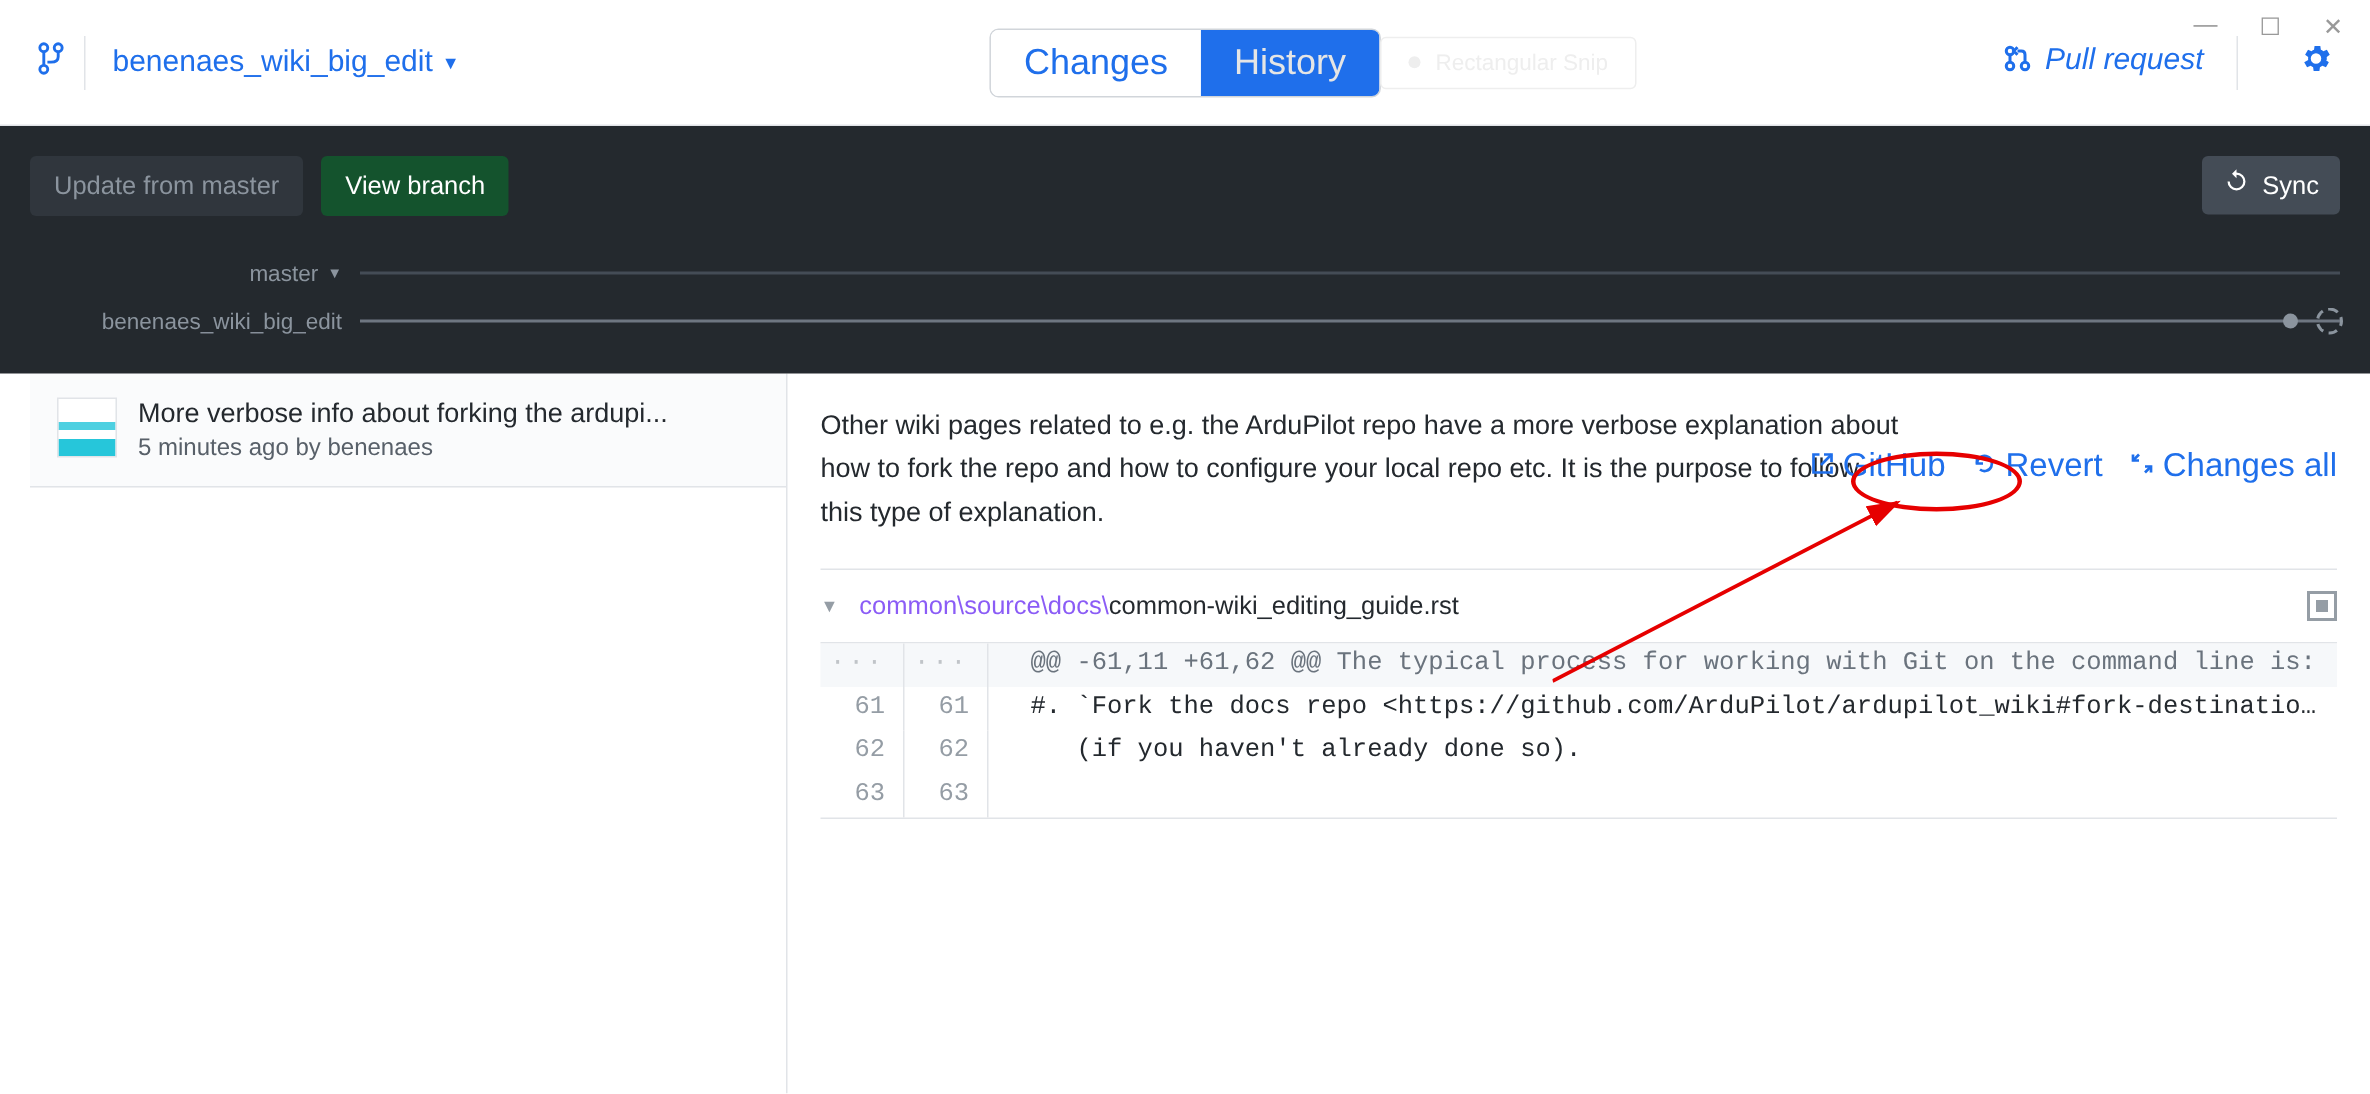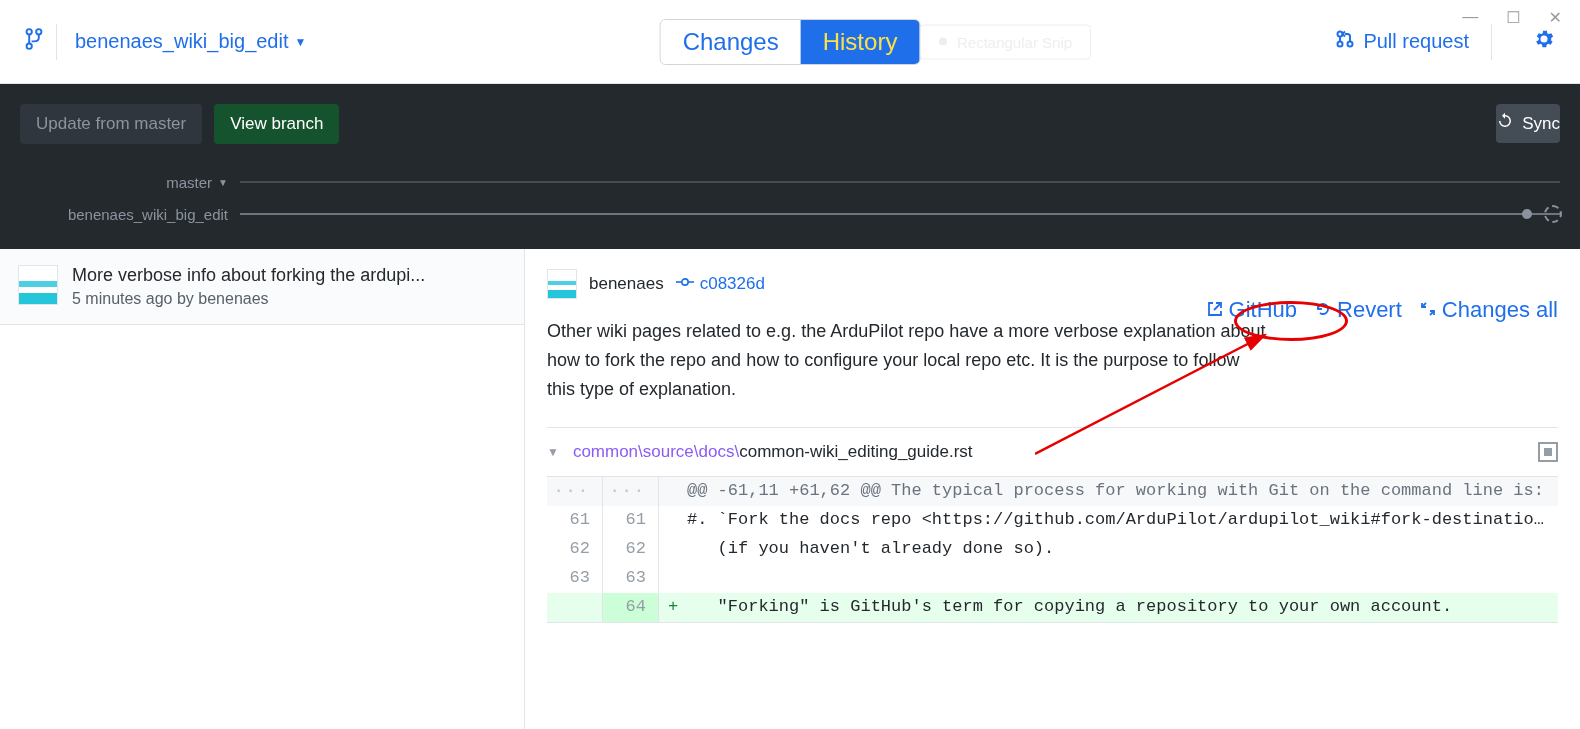--- a/index.html
+++ b/index.html
@@ -70,21 +70,21 @@
     font-size: 24px;
   }
   .tab {
     padding: 8px 22px;
     background: #fff;
     color: #1f6feb;
     cursor: pointer;
   }
   .tab.active {
     background: #1f6feb;
-    color: #fde047;
+    color: #e5e5e5;
   }
 
   .snip-badge {
     position: absolute;
     left: 920px;
     top: 50%;
     transform: translateY(-50%);
     background: #fff;
     border: 1px solid #eee;
     border-radius: 4px;
@@ -102,22 +102,22 @@
   .header-right {
     margin-left: auto;
     display: flex;
     align-items: center;
     gap: 22px;
   }
   .pull-request {
     color: #1f6feb;
     font-size: 20px;
     display: flex;
-    align-items: center;
     gap: 8px;
+    font-style: italic;
   }
   .gear {
     color: #1f6feb;
     font-size: 22px;
   }
 
   
   .dark-bar {
     background: #24292e;
     color: #c9d1d9;
@@ -143,21 +143,21 @@
   .dark-btn.light {
     background: #14532d;
     color: #fff;
   }
   .sync-btn {
     position: absolute;
     right: 20px;
     top: 20px;
     background: #444c56;
     color: #fff;
-    padding: 8px 0;
+    padding: 8px 14px;
     border-radius: 4px;
     font-size: 17px;
     display: flex;
     align-items: center;
     gap: 8px;
   }
 
   .timeline {
     position: absolute;
     left: 20px;
@@ -217,20 +217,21 @@
     width: 525px;
     border-right: 1px solid #e1e4e8;
     background: #fff;
   }
   .commit-item {
     padding: 16px 18px;
     border-bottom: 1px solid #e1e4e8;
     display: flex;
     gap: 14px;
     background: #fafbfc;
+    margin-left: 20px;
   }
   .avatar {
     width: 40px;
     height: 40px;
     background: linear-gradient(#fff 0 40%, #4dd0e1 40% 55%, #fff 55% 70%, #26c6da 70% 100%);
     border: 1px solid #e1e4e8;
     flex-shrink: 0;
   }
   .commit-title {
     font-size: 18px;
@@ -470,34 +471,20 @@
       <div class="avatar"></div>
       <div style="min-width:0;flex:1;">
         <div class="commit-title">More verbose info about forking the ardupi...</div>
         <div class="commit-meta">5 minutes ago by benenaes</div>
       </div>
     </div>
   </div>
 
   <div class="detail">
 
-    <div class="detail-meta">
-      <div class="avatar"></div>
-      <span class="author">benenaes</span>
-      <span class="sha">
-        <span>
-          <svg width="18" height="14" viewBox="0 0 20 12" fill="none" stroke="#1f6feb" stroke-width="1.8">
-            <circle cx="10" cy="6" r="3.5"></circle>
-              <path d="M0 6 H6.5"></path>
-              <path d="M13.5 6 H20"></path>
-          </svg>
-        </span>
-        <span>c08326d</span>
-      </span>
-    </div>
 
     <div class="detail-actions">
       <div class="action">
         <span>
           <svg width="16" height="16" viewBox="0 0 16 16" fill="none" stroke="#1f6feb" stroke-width="1.8">
             <path d="M6 2 H2 V14 H14 V10"></path>
               <path d="M9 2 H14 V7"></path>
               <path d="M14 2 L7 9"></path>
           </svg>
         </span>
@@ -565,21 +552,15 @@
         <div class="ln">62</div>
         <div class="sign"> </div>
         <div class="code">   (if you haven't already done so).</div>
       </div>
       <div class="diff-row">
         <div class="ln">63</div>
         <div class="ln">63</div>
         <div class="sign"> </div>
         <div class="code"></div>
       </div>
-      <div class="diff-row add">
-        <div class="ln"></div>
-        <div class="ln">64</div>
-        <div class="sign">+</div>
-        <div class="code">   "Forking" is GitHub's term for copying a repository to your own account.</div>
-      </div>
     </div>
   </div>
 </div>
 
 </body></html>

